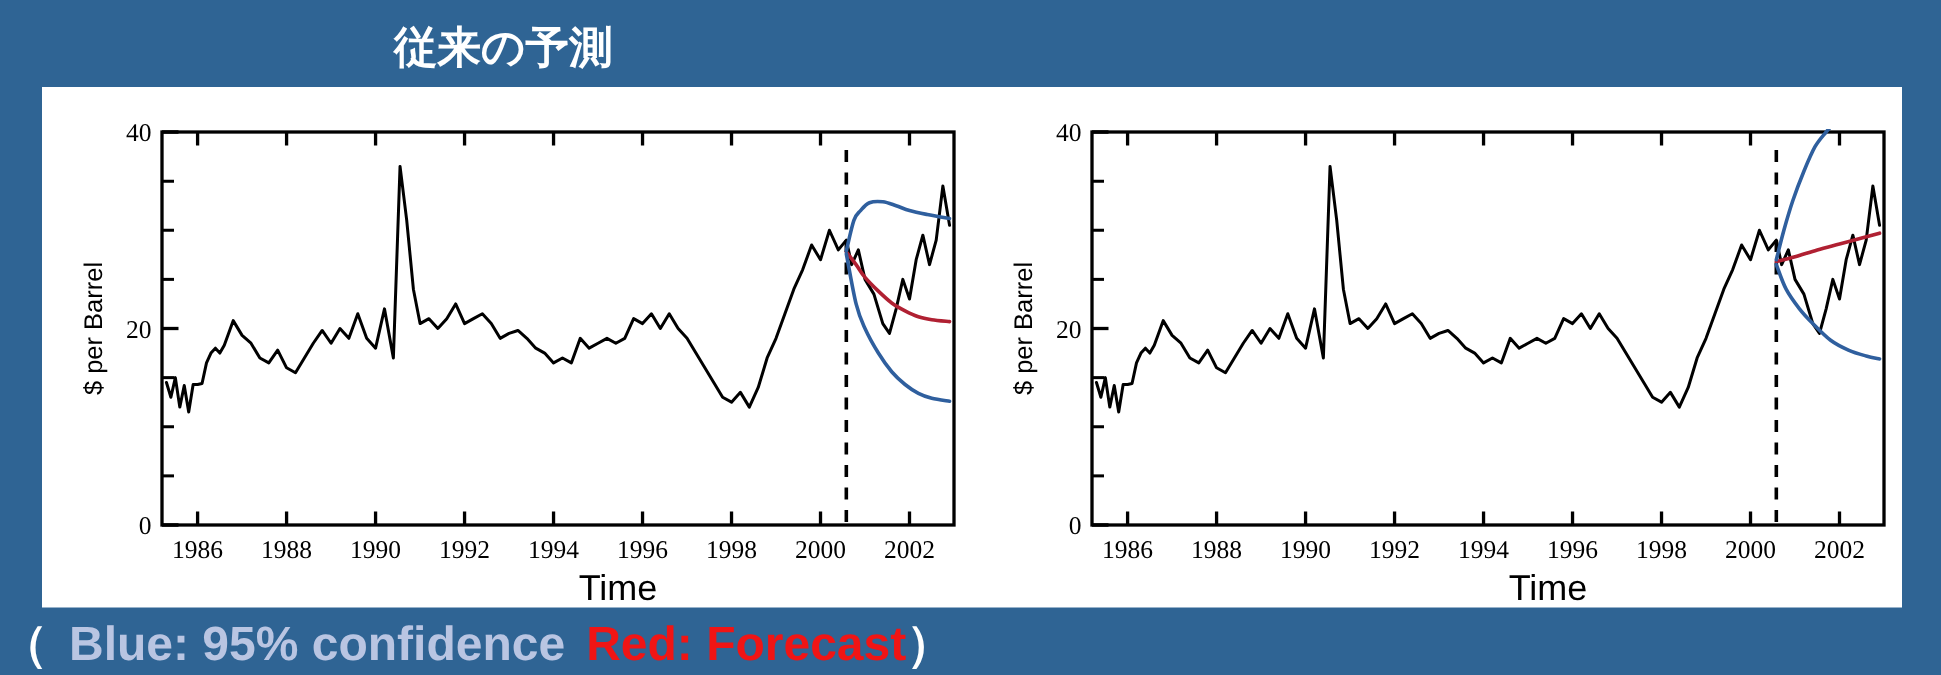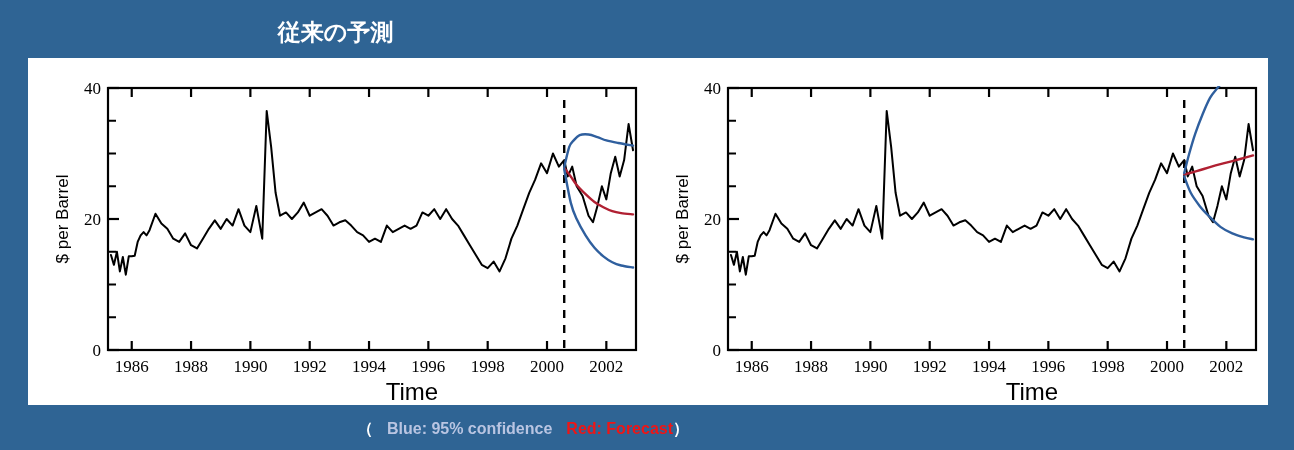--- a/index.html
+++ b/index.html
@@ -17,21 +17,21 @@
     position: relative;
     width: 1294px;
     height: 450px;
   }
   .title {
     position: absolute;
     top: 8px;
     height: 48px;
     line-height: 48px;
     color: #FFFFFF;
-    font-size: 23px;
+    font-size: 29px;
     font-weight: bold;
     text-align: center;
     white-space: nowrap;
     font-family: "Liberation Sans", "DejaVu Sans", sans-serif;
   }
   #title-left  { left: 28px;  width: 615px; }
   #title-right { left: 650px; width: 615px; }
 
   .panel-white {
     position: absolute;
@@ -51,22 +51,21 @@
   #chart-right { left: 648px; }
   .chart-wrap svg { display: block; }
 
   .caption {
     position: absolute;
     left: 0;
     top: 408px;
     width: 1046px;
     height: 42px;
     line-height: 42px;
-    text-align: center;
-    font-size: 16px;
+    font-size: 32px;
     font-weight: bold;
     color: #FFFFFF;
     white-space: nowrap;
     font-family: "Liberation Sans", "DejaVu Sans", sans-serif;
   }
   .cap-blue { color: #B9C5E2; }
   .cap-red  { color: #F01515; }
   .cap-paren { color: #FFFFFF; }
   .cap-gap { display: inline-block; width: 14px; }
 </style>

